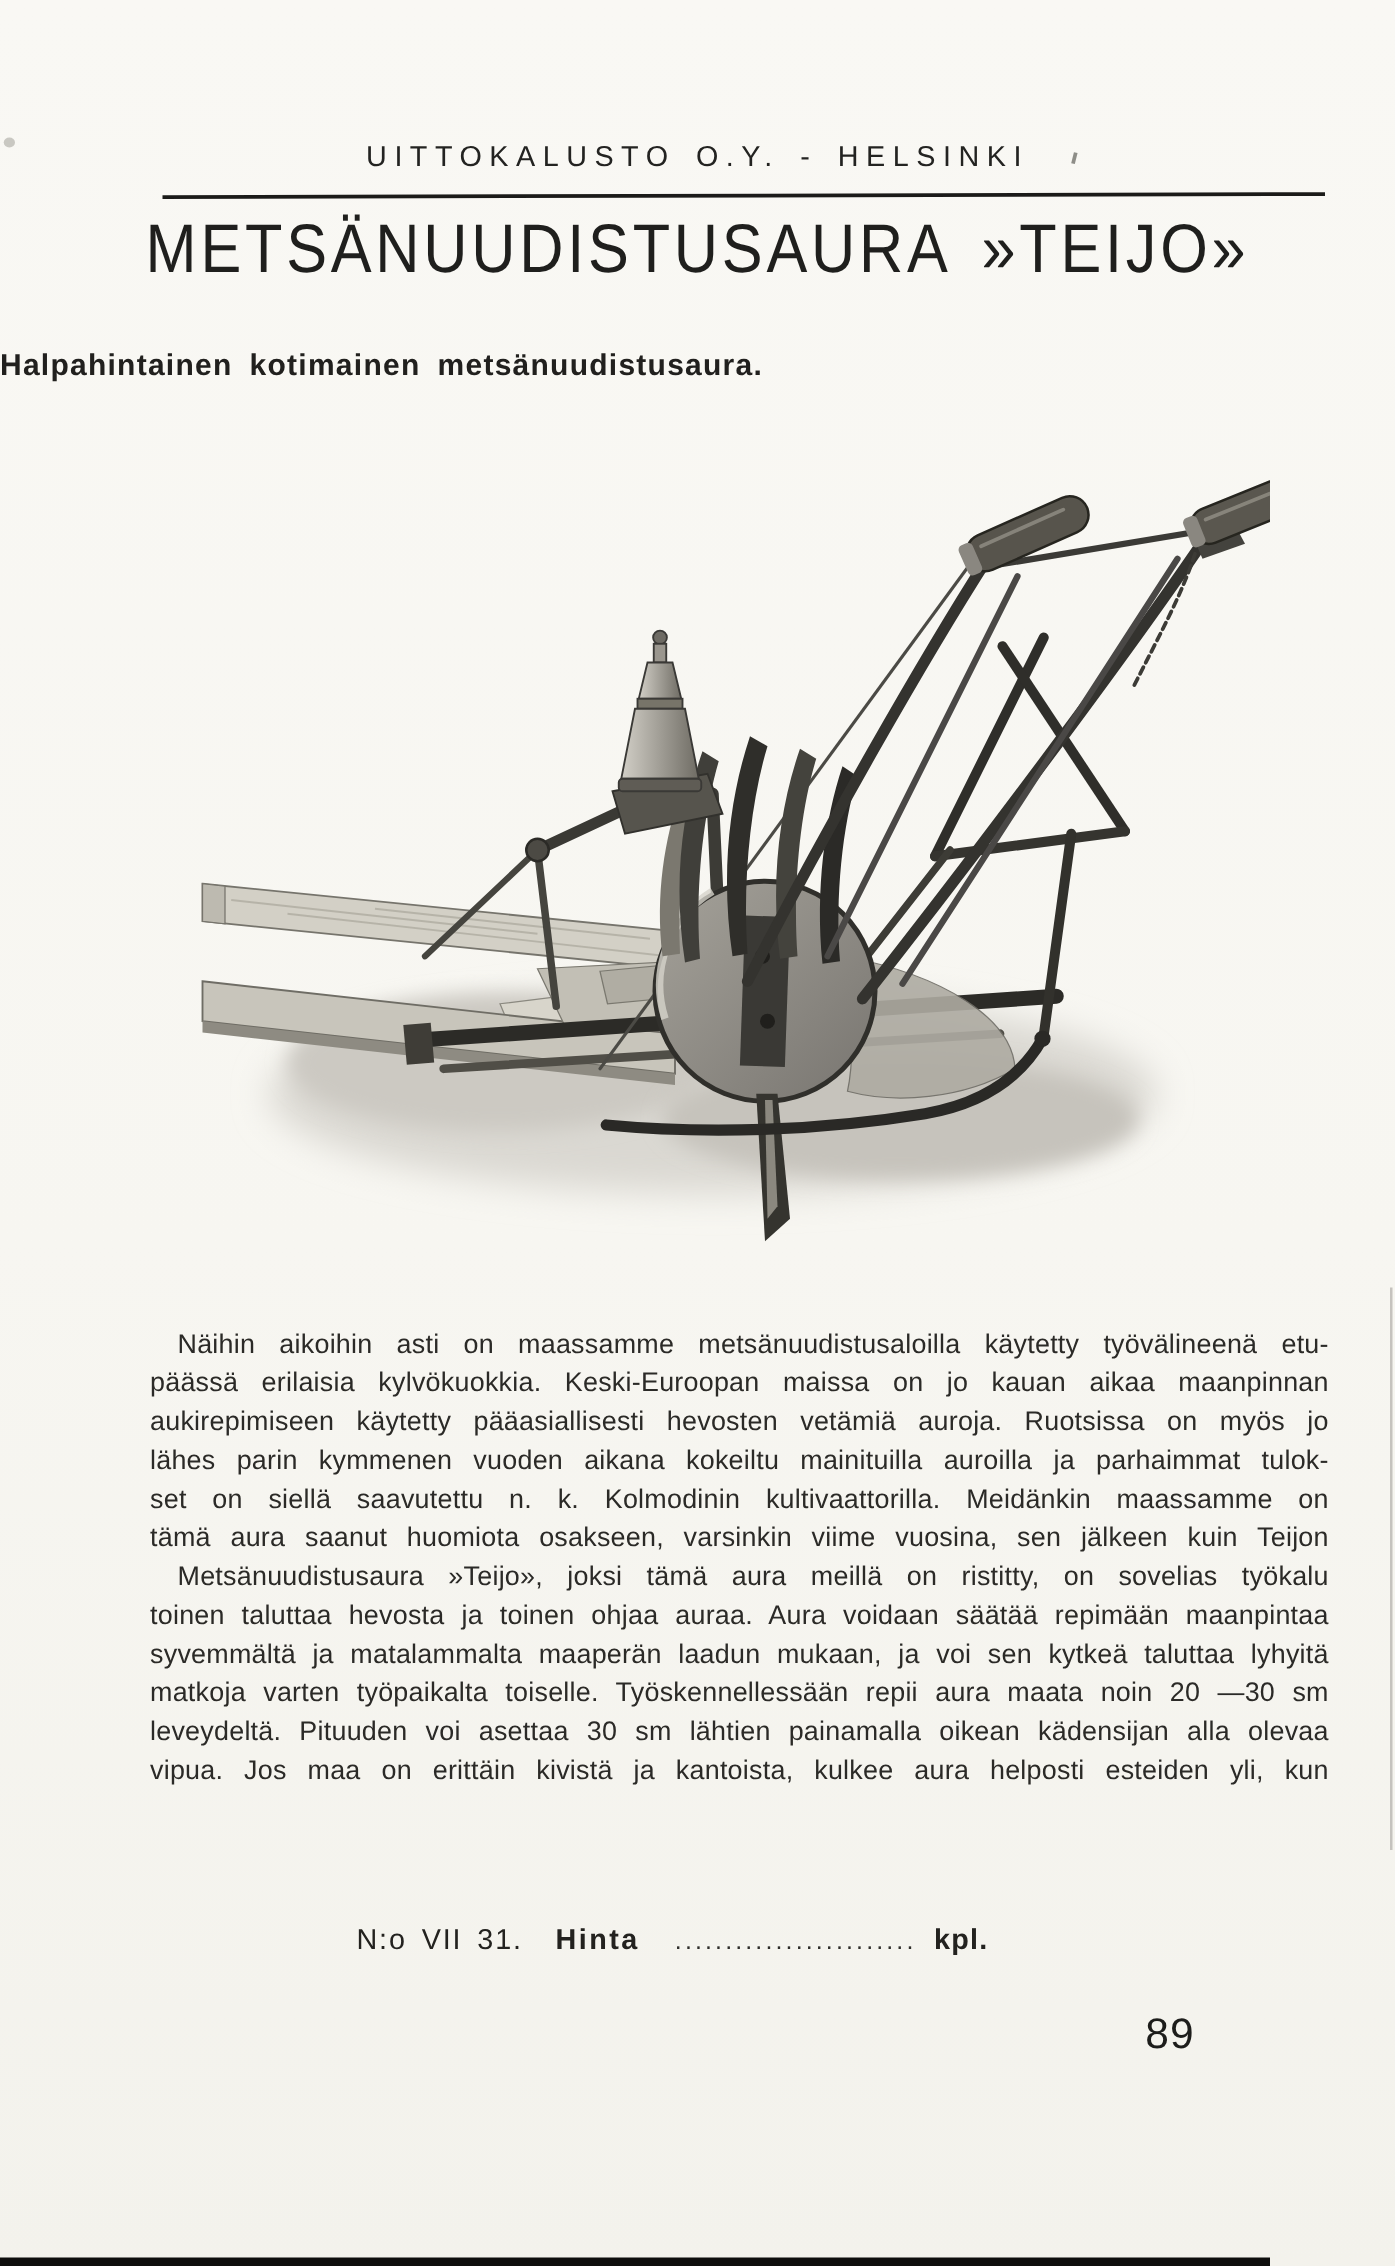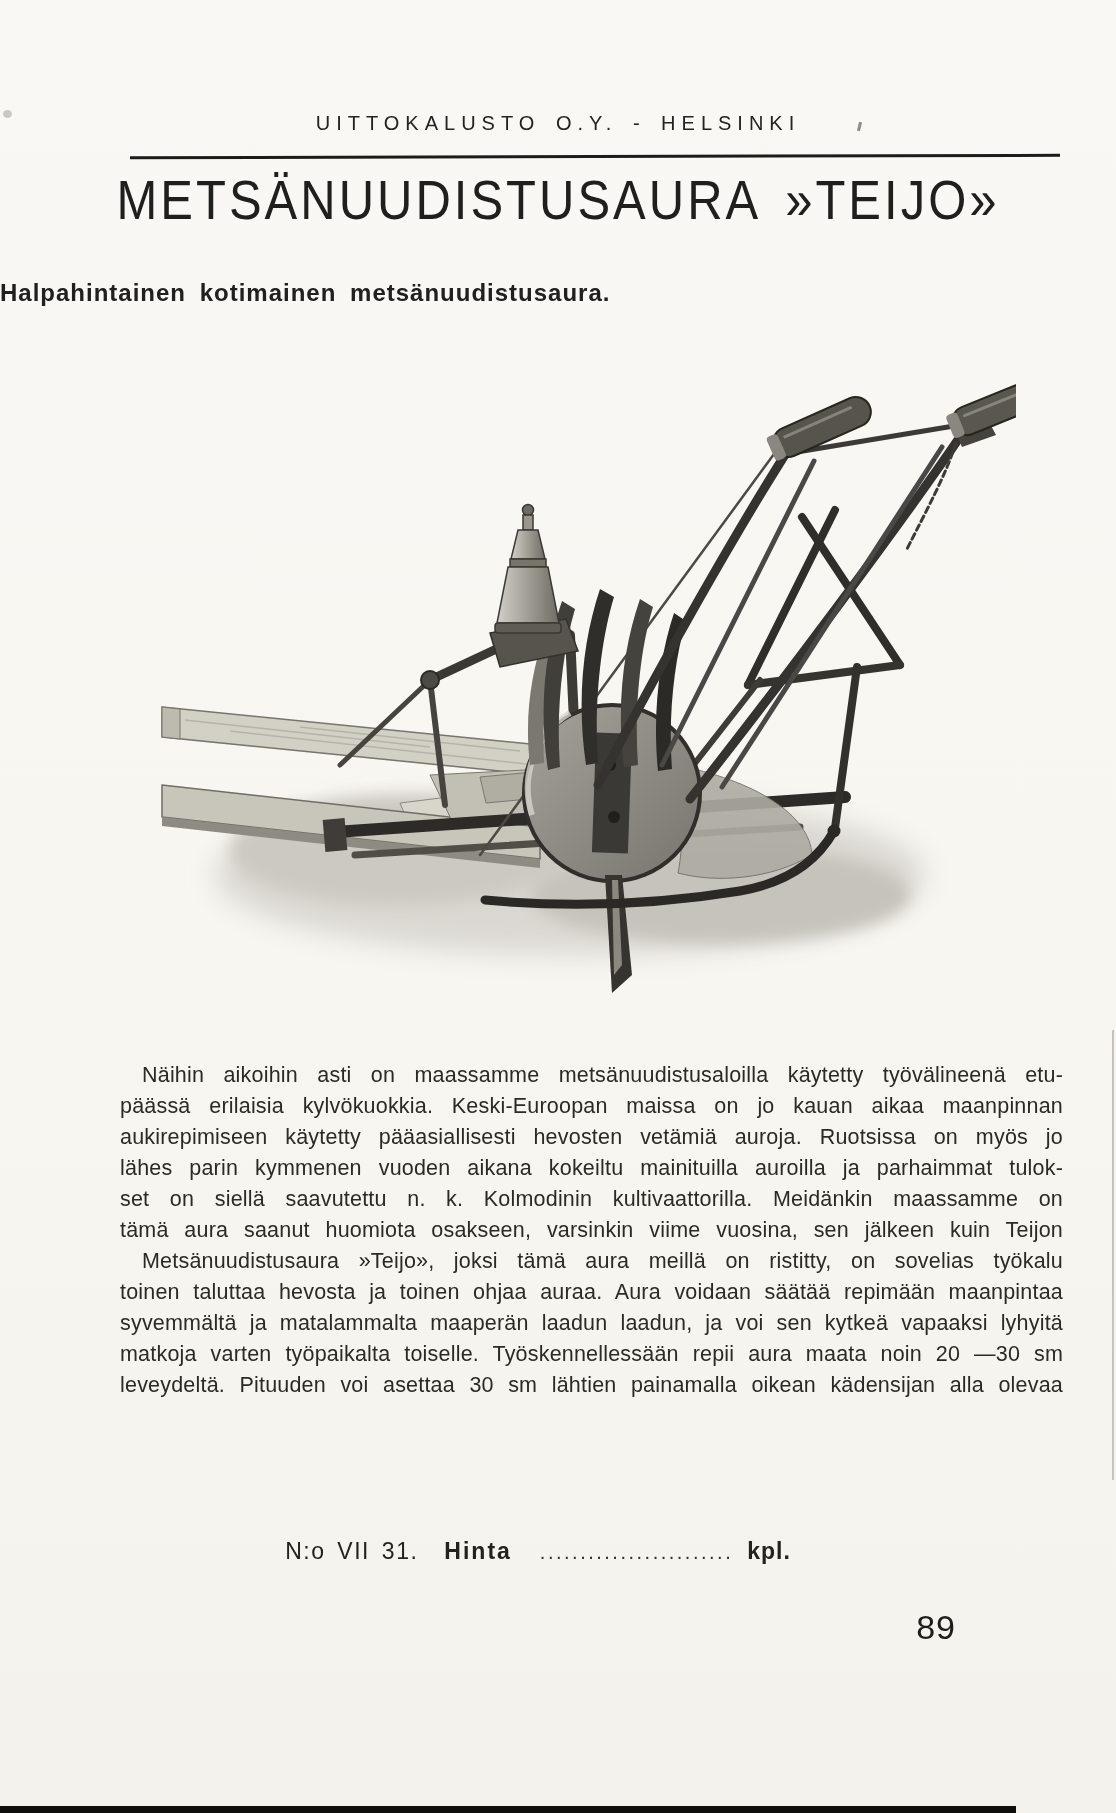--- a/index.html
+++ b/index.html
@@ -10,21 +10,21 @@
     background:linear-gradient(180deg,#f9f8f4 0%, #f7f6f1 55%, #f3f2ec 100%);
     font-family:"Liberation Sans", sans-serif;
     color:#23221f;
     overflow:hidden;
   }
 
   
   .masthead {
     position:absolute; top:112px; left:0; right:0;
     text-align:center;
-    font-size:20px; letter-spacing:6px; word-spacing:4px;
+    font-size:23px; letter-spacing:6px; word-spacing:4px;
     color:#232321; font-weight:400;
   }
   .head-rule {
     position:absolute; top:155px; left:130px;
     width:930px; height:3px; background:#1b1b19;
     transform:rotate(-0.15deg);
   }
   .doc-title {
     position:absolute; top:170px; left:0; right:0;
     margin:0;
@@ -224,23 +224,24 @@
         <div class="tline">Näihin aikoihin asti on maassamme metsänuudistusaloilla käytetty työvälineenä etu-</div>
         <div class="tline">päässä erilaisia kylvökuokkia. Keski-Euroopan maissa on jo kauan aikaa maanpinnan</div>
         <div class="tline">aukirepimiseen käytetty pääasiallisesti hevosten vetämiä auroja. Ruotsissa on myös jo</div>
         <div class="tline">lähes parin kymmenen vuoden aikana kokeiltu mainituilla auroilla ja parhaimmat tulok-</div>
         <div class="tline">set on siellä saavutettu n. k. Kolmodinin kultivaattorilla. Meidänkin maassamme on</div>
         <div class="tline">tämä aura saanut huomiota osakseen, varsinkin viime vuosina, sen jälkeen kuin Teijon</div>
       </div>
     <div class="para">
         <div class="tline">Metsänuudistusaura »Teijo», joksi tämä aura meillä on ristitty, on sovelias työkalu</div>
         <div class="tline">toinen taluttaa hevosta ja toinen ohjaa auraa. Aura voidaan säätää repimään maanpintaa</div>
-        <div class="tline">syvemmältä ja matalammalta maaperän laadun laadun, ja voi sen kytkeä vapaaksi lyhyitä</div>
+        <div class="tline">syvemmältä ja matalammalta maaperän laadun mukaan, ja voi sen kytkeä taluttaa lyhyitä</div>
         <div class="tline">matkoja varten työpaikalta toiselle. Työskennellessään repii aura maata noin 20 —30 sm</div>
         <div class="tline">leveydeltä. Pituuden voi asettaa 30 sm lähtien painamalla oikean kädensijan alla olevaa</div>
+        <div class="tline">vipua. Jos maa on erittäin kivistä ja kantoista, kulkee aura helposti esteiden yli, kun</div>
       </div>
   </div>
 
   <div class="order-row">
     <span class="order-number">N:o VII 31.</span>
     <span class="price-label">Hinta</span>
     <span class="price-dots">........................</span>
     <span class="unit-label">kpl.</span>
   </div>
 

